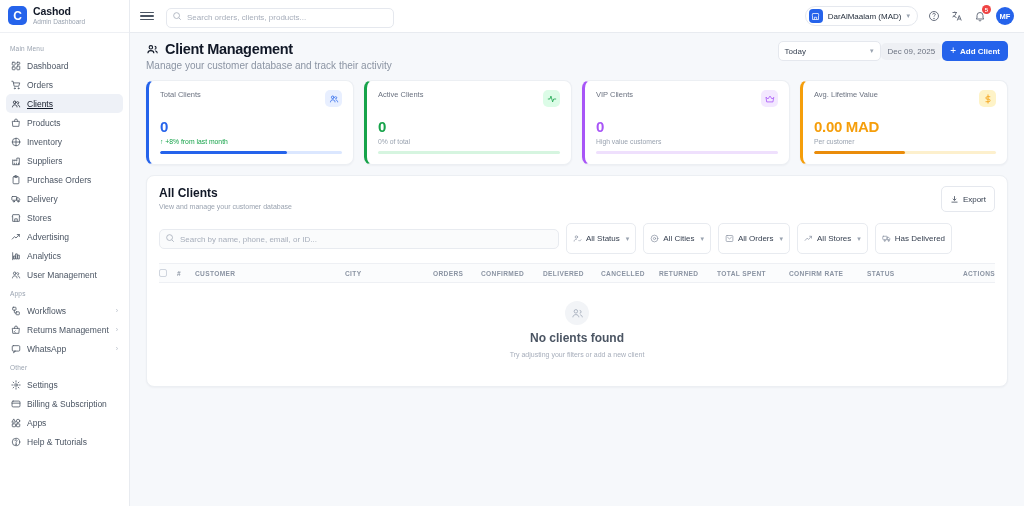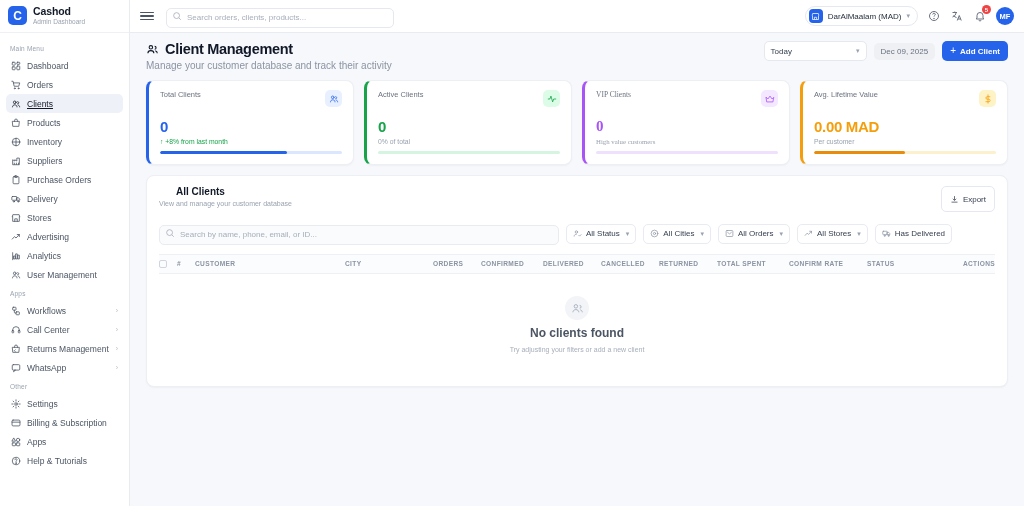--- a/index.html
+++ b/index.html
@@ -97,21 +97,21 @@
     display:flex;align-items:center;justify-content:center;font-size:7.5px;font-weight:700;cursor:pointer;
   }
 
   .content { flex:1; padding: 8px 16px 0 16px; overflow: hidden; }
 
   .page-head { display:flex; align-items:flex-start; margin-bottom: 9px; }
   .page-title-row { display:flex; align-items:center; gap:6px;text-align:right; }
   .page-title-row svg { width:13px;height:13px;color:#111827; }
   .page-title { font-size: 14.5px; font-weight: 700; letter-spacing:-0.3px; }
   .page-sub { font-size: 10px; color:#8b94a3; margin-top: 3px; }
-  .head-actions { margin-left:auto; display:flex; align-items:center; gap:7px; }
+  .head-actions { margin-left:auto; display:flex; align-items:center; }
   .select-pill {
     display:flex;align-items:center; height:20px; width:103px; background:#fff;
     border:1px solid #e5e8ee;border-radius:5px;padding:0 6px;font-size:8px;color:#374151;cursor:pointer;
   }
   .select-pill .cv { margin-left:auto;color:#9aa3b0;font-size:7px; }
   .date-chip { font-size: 8px; color:#6b7280; background:#eef0f4; border-radius:5px; padding: 4px 7px; }
   .btn-primary {
     display:flex;align-items:center;gap:4px;height:20px;background:#2563eb;color:#fff;
     border:none;border-radius:5px;padding:0 8px;font-size:8px;font-weight:600;cursor:pointer;
     font-family:"Liberation Sans", sans-serif;
@@ -139,39 +139,39 @@
   .bar { height:3px; border-radius:2px; margin-top: 6px; overflow:hidden; }
   .bar > i { display:block; height:100%; border-radius:2px; }
 
   
   .card {
     background:#fff; border:1px solid #eceff3; border-radius:8px;
     box-shadow: 0 1px 2px rgba(16,24,40,.04);
     height: 212px; display:flex; flex-direction:column;
   }
   .card-head { display:flex; align-items:flex-start; padding: 10px 12px 0 12px; }
-  .card-title { font-size:10px;font-weight:700;color:#111827;margin-left:17px; }
+  .card-title { font-size:12px;font-weight:700;color:#111827; }
   .card-sub { font-size:7px;color:#9aa3b0;margin-top:3px; }
   .btn-ghost {
     margin-left:auto; display:flex;align-items:center;gap:4px;height:19px;
     border:1px solid #e5e8ee;border-radius:5px;background:#fff;padding:12px 8px;
     font-size:8px;color:#374151;cursor:pointer;font-family:"Liberation Sans", sans-serif;
   }
   .btn-ghost svg { width:9px;height:9px; }
 
   .filters { display:flex; align-items:center; gap:7px; padding: 11px 12px 9px 12px; }
   .filter-search { position:relative; flex: 0 0 400px; }
   .filter-search input {
     width:100%;height:20px;border:1px solid #e8ebf0;border-radius:5px;background:#fafbfc;
     padding:0 6px 0 20px;font-size:8px;color:#374151;outline:none;font-family:"Liberation Sans", sans-serif;
   }
   .filter-search input::placeholder { color:#a7aebb; }
   .filter-search .sicon { position:absolute;left:6px;top:5px;width:10px;height:10px;color:#a7aebb; }
   .fchip {
-    display:flex;align-items:center;gap:4px;height:20px;border:1px solid #e8ebf0;border-radius:5px;
+    display:flex;align-items:center;gap:4px;height:31px;border:1px solid #e8ebf0;border-radius:5px;
     background:#fff;padding:0 6px;font-size:8px;color:#374151;cursor:pointer;white-space:nowrap;
   }
   .fchip svg { width:9px;height:9px;color:#8b94a3;flex:0 0 9px; }
   .fchip .cv { color:#9aa3b0;font-size:7px;margin-left:2px; }
 
   table.tbl { width:100%; border-collapse: collapse; }
   table.tbl th {
     font-size:6.6px; letter-spacing:.35px; color:#8b94a3; font-weight:600;
     text-align:left; padding: 5px 0; border-top:1px solid #eef0f4; border-bottom:1px solid #eef0f4;
     background:#fbfcfd; white-space:nowrap;
@@ -329,31 +329,20 @@
         <div class="nav-section">Apps</div>
         <div class="nav-item">
           <span class="ic">
             <svg class="" viewBox="0 0 24 24" fill="none" stroke="currentColor" stroke-width="1.9" stroke-linecap="round" stroke-linejoin="round">
               <rect x="4" y="3" width="8" height="7" rx="1.5"></rect>
               <rect x="12" y="14" width="8" height="7" rx="1.5"></rect>
               <path d="M8 10v5a2 2 0 0 0 2 2h2"></path>
             </svg>
           </span>
           <span class="label">Workflows</span>
-          <span class="chev">›</span>
-        </div>
-        <div class="nav-item">
-          <span class="ic">
-            <svg class="" viewBox="0 0 24 24" fill="none" stroke="currentColor" stroke-width="1.9" stroke-linecap="round" stroke-linejoin="round">
-              <path d="M4 14v-2a8 8 0 0 1 16 0v2"></path>
-              <rect x="2.5" y="13" width="4" height="6" rx="1.6"></rect>
-              <rect x="17.5" y="13" width="4" height="6" rx="1.6"></rect>
-            </svg>
-          </span>
-          <span class="label">Call Center</span>
           <span class="chev">›</span>
         </div>
         <div class="nav-item">
           <span class="ic">
             <svg class="" viewBox="0 0 24 24" fill="none" stroke="currentColor" stroke-width="1.9" stroke-linecap="round" stroke-linejoin="round">
               <path d="M4 8h16l-1.2 12H5.2z"></path>
               <path d="M8.5 8V6a3.5 3.5 0 0 1 7 0v2"></path>
               <path d="M10 14l-2 2 2 2"></path>
             </svg>
           </span>
@@ -523,21 +512,21 @@
                   <path d="M3 12h4l2.5-7 4 14 2.5-7h5"></path>
                 </svg>
               </div>
             </div>
             <div class="stat-value" style="color:#16a34a">0</div>
             <div class="stat-meta" style="color:#9aa3b0">0% of total</div>
             <div class="bar" style="background:#d6f5e0">
               <i style="width:0%;background:#16a34a"></i>
             </div>
           </div>
-          <div class="stat" style="border-left-color: rgb(168, 85, 247); font-family: Liberation Serif, serif;">
+          <div class="stat" style="border-left-color: rgb(168, 85, 247);">
             <div class="stat-top">
               <div class="stat-label">VIP Clients</div>
               <div class="stat-ico" style="background:#f3e8ff;color:#a855f7">
                 <svg class="" viewBox="0 0 24 24" fill="none" stroke="currentColor" stroke-width="1.9" stroke-linecap="round" stroke-linejoin="round">
                   <path d="M3 8l4 4 5-7 5 7 4-4-2 11H5z"></path>
                 </svg>
               </div>
             </div>
             <div class="stat-value" style="color:#a855f7">0</div>
             <div class="stat-meta" style="color:#9aa3b0">High value customers</div>

